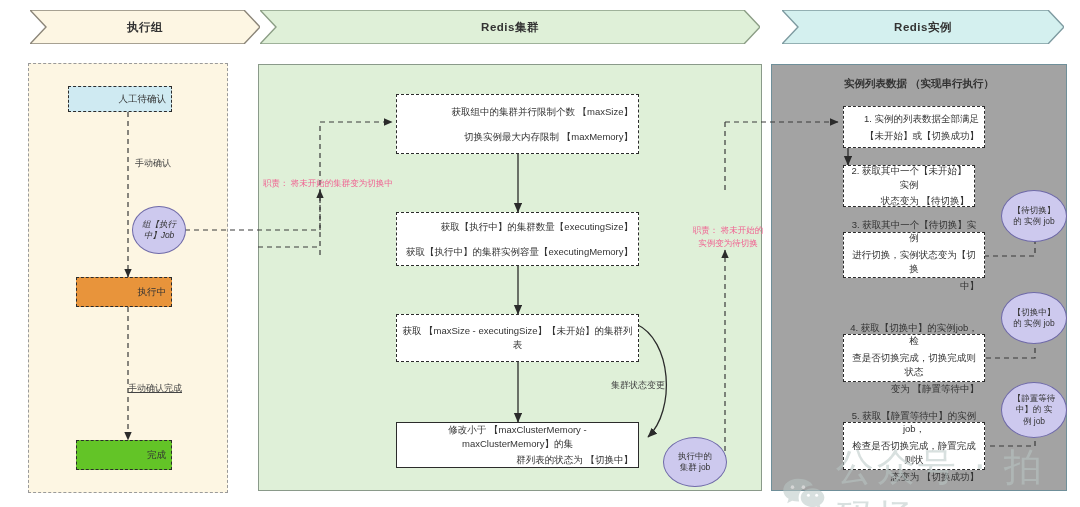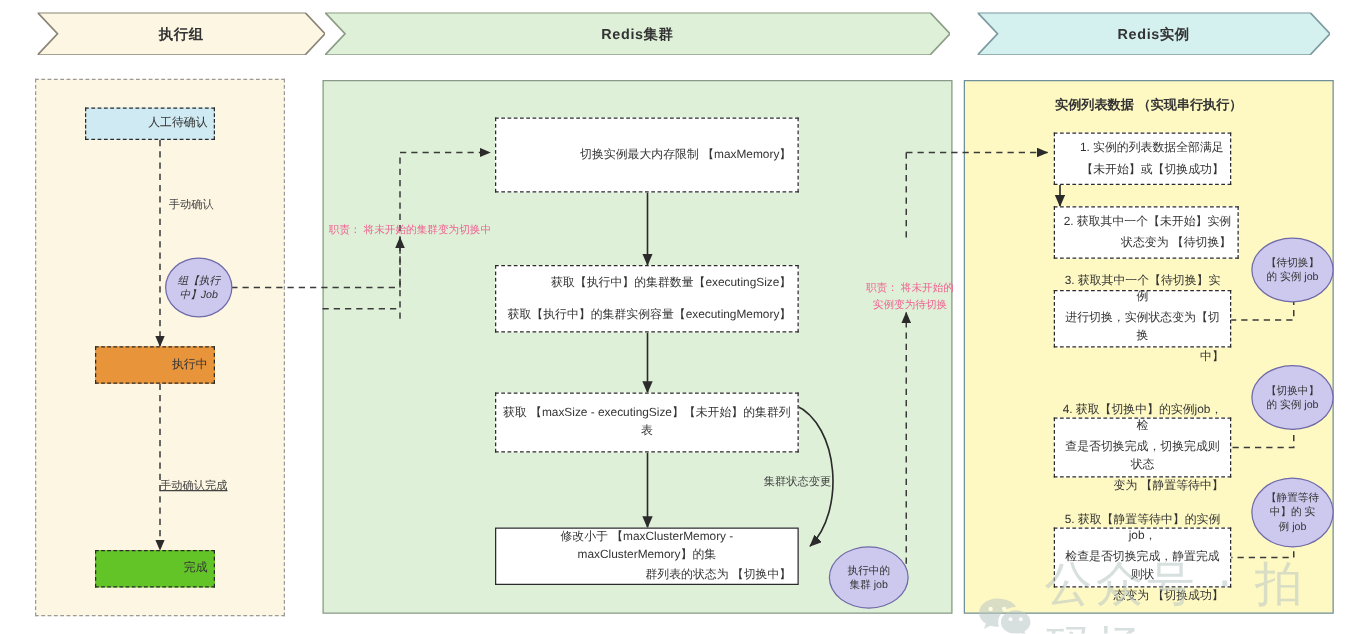--- a/index.html
+++ b/index.html
@@ -49,21 +49,21 @@
   }
   .lane-body.exec {
     background: #fdf6e3;
     border: 1.6px dashed #9a9a9a;
   }
   .lane-body.cluster {
     background: #dff0d8;
     border: 1.2px solid #8a9a8a;
   }
   .lane-body.instance {
-    background: #fef9c3;
+    background: #a3a3a3;
     border: 1.2px solid #6f8f99;
   }
 
   .lane-body-title {
     position: absolute;
     width: 100%;
     text-align: center;
     font-size: 10.5px;
     font-weight: bold;
     color: #333;
@@ -237,20 +237,21 @@
     <span class="line">执行中</span>
   </div>
 
   <div class="label" style="left:128px; top:382px;text-decoration:underline;">手动确认完成</div>
 
   <div class="node dashed green" style="left:76px; top:440px; width:96px; height:30px;">
     <span class="line">完成</span>
   </div>
 
   <div class="node dashed white spaced" style="left:396px; top:94px; width:243px; height:60px;">
+    <span class="line">获取组中的集群并行限制个数 【maxSize】</span>
     <span class="line">切换实例最大内存限制 【maxMemory】</span>
   </div>
 
   <div class="label duty" style="left:263px; top:178px;">职责： 将未开始的集群变为切换中</div>
 
   <div class="node dashed white spaced" style="left:396px; top:212px; width:243px; height:54px;">
     <span class="line">获取【执行中】的集群数量【executingSize】</span>
     <span class="line">获取【执行中】的集群实例容量【executingMemory】</span>
   </div>
 
@@ -271,21 +272,21 @@
   <div class="ellipse" style="left:663px; top:437px; width:64px; height:50px;">
     <span class="line">执行中的</span>
     <span class="line">集群 job</span>
   </div>
 
   <div class="node dashed white" style="left:843px; top:106px; width:142px; height:42px;">
     <span class="line">1. 实例的列表数据全部满足</span>
     <span class="line">【未开始】或【切换成功】</span>
   </div>
 
-  <div class="node dashed white" style="left:843px; top:165px; width:148px; height:42px;">
+  <div class="node dashed white" style="left:843px; top:165px; width:132px; height:42px;">
     <span class="line">2. 获取其中一个【未开始】实例</span>
     <span class="line">状态变为 【待切换】</span>
   </div>
 
   <div class="ellipse" style="left:1001px; top:190px; width:66px; height:52px;">
     <span class="line">【待切换】</span>
     <span class="line">的 实例 job</span>
   </div>
 
   <div class="node dashed white" style="left:843px; top:232px; width:142px; height:46px;">

